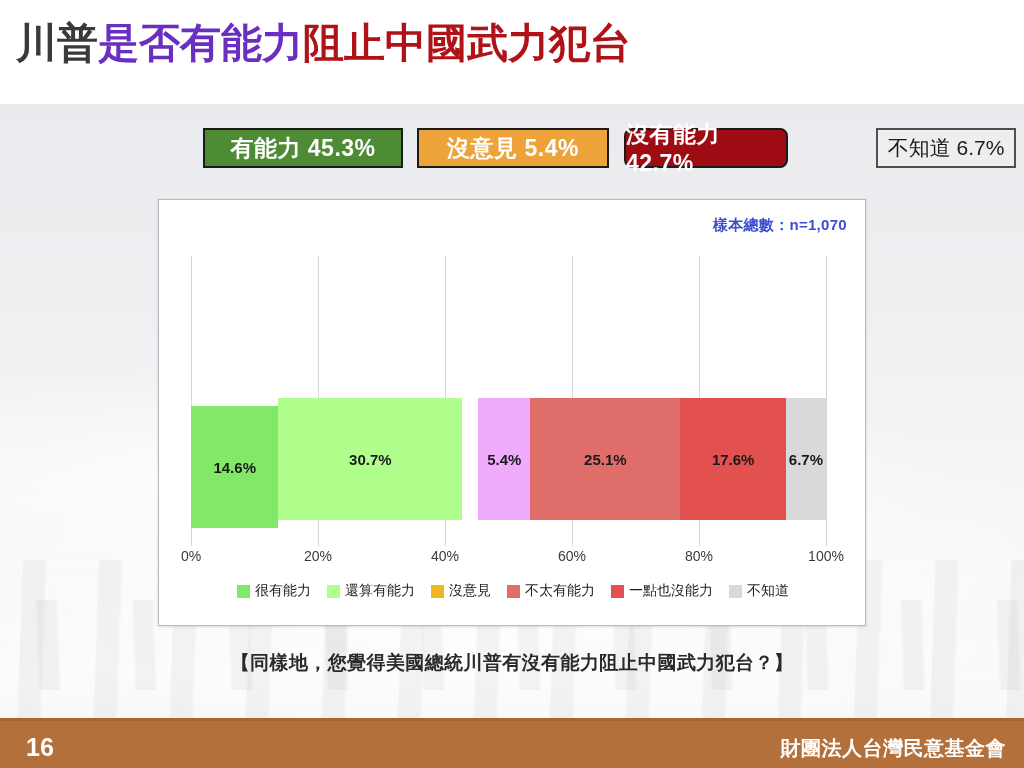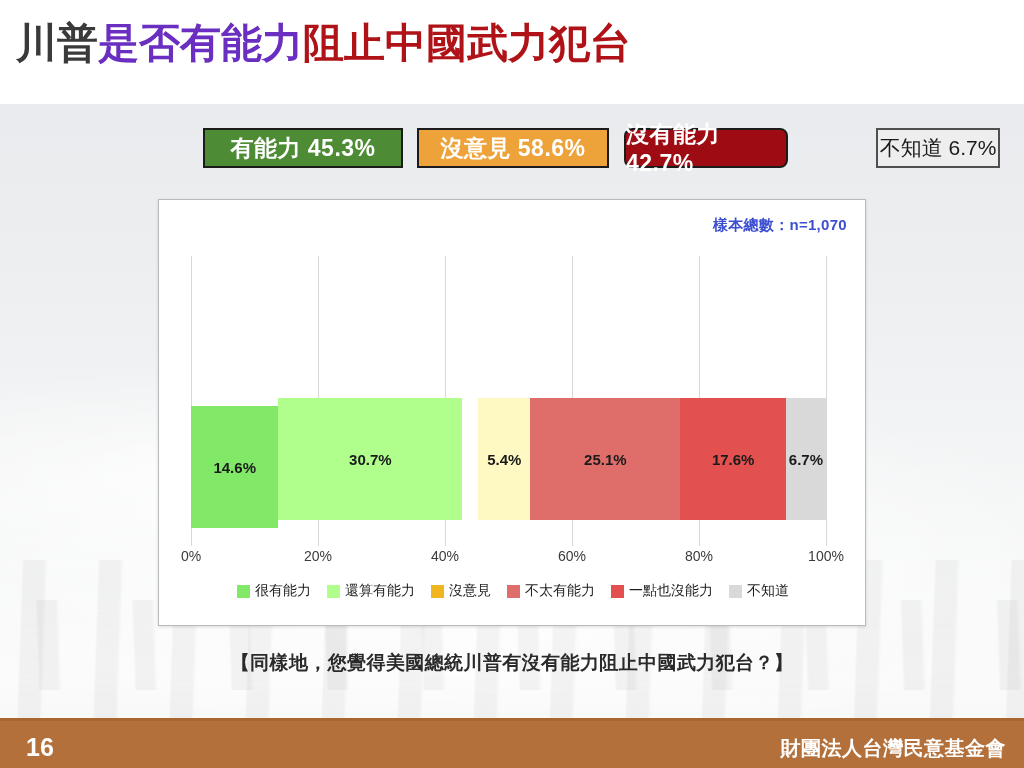--- a/index.html
+++ b/index.html
@@ -100,21 +100,21 @@
     color: #ffffff;
     letter-spacing: 0.5px;
   }
   .sum-green  { left: 203px;  width: 200px; background: #4d8c35; }
   .sum-orange { left: 417px;  width: 192px; background: #eda33a; }
   .sum-red    { left: 624px;  width: 164px; background: #9e0b12; border-radius: 8px; }
   .sum-gray {
     position: absolute;
     top: 0;
     left: 876px;
-    width: 124px;
+    width: 140px;
     height: 40px;
     box-sizing: border-box;
     border: 2px solid #4f4f4f;
     background: #eeeeee;
     color: #1b1b1b;
     font-size: 21px;
     font-weight: normal;
     display: flex;
     align-items: center;
     justify-content: center;
@@ -266,41 +266,41 @@
 
   <div class="watermark"></div>
   <div class="watermark2"></div>
 
   <div class="title-band">
     <div class="title"><span class="t-dark">川普</span><span class="t-purple">是否有能力</span><span class="t-red">阻止中國武力犯台</span></div>
   </div>
 
   <div class="summary-row">
     <div class="sum-box sum-green">有能力 45.3%</div>
-    <div class="sum-box sum-orange">沒意見 58.6%</div>
+    <div class="sum-box sum-orange">沒意見 5.4%</div>
     <div class="sum-box sum-red">沒有能力 42.7%</div>
     <div class="sum-gray">不知道 6.7%</div>
   </div>
 
   <div class="chart-panel">
     <div class="sample-note">樣本總數：n=1,070</div>
 
     <div class="plot">
       <div id="gridlines">
           <div class="gridline" style="left: 0px;"></div>
           <div class="gridline" style="left: 127px;"></div>
           <div class="gridline" style="left: 254px;"></div>
           <div class="gridline" style="left: 381px;"></div>
           <div class="gridline" style="left: 508px;"></div>
           <div class="gridline" style="left: 635px;"></div>
         </div>
       <div class="bar" id="stacked-bar">
           <div class="seg" style="width: 92.71px; background: rgb(130, 232, 104); margin-top: 8px;">14.6%</div>
           <div class="seg" style="width: 194.945px; background: rgb(176, 254, 140);">30.7%</div>
-          <div class="seg" style="width: 55px; background: #fef9c3; margin-left: 16px;">5.4%</div>
+          <div class="seg" style="width: 55px; background: #f0abfc; margin-left: 16px;">5.4%</div>
           <div class="seg" style="width: 159.385px; background: rgb(223, 110, 107);">25.1%</div>
           <div class="seg" style="width: 111.76px; background: rgb(226, 80, 79); text-align: right;">17.6%</div>
           <div class="seg" style="width: 42.545px; background: rgb(217, 217, 217);">6.7%</div>
         </div>
     </div>
 
     <div class="axis-labels" id="axis-labels">
         <div class="axis-tick" style="left: 0px;">0%</div>
         <div class="axis-tick" style="left: 127px;">20%</div>
         <div class="axis-tick" style="left: 254px;">40%</div>

